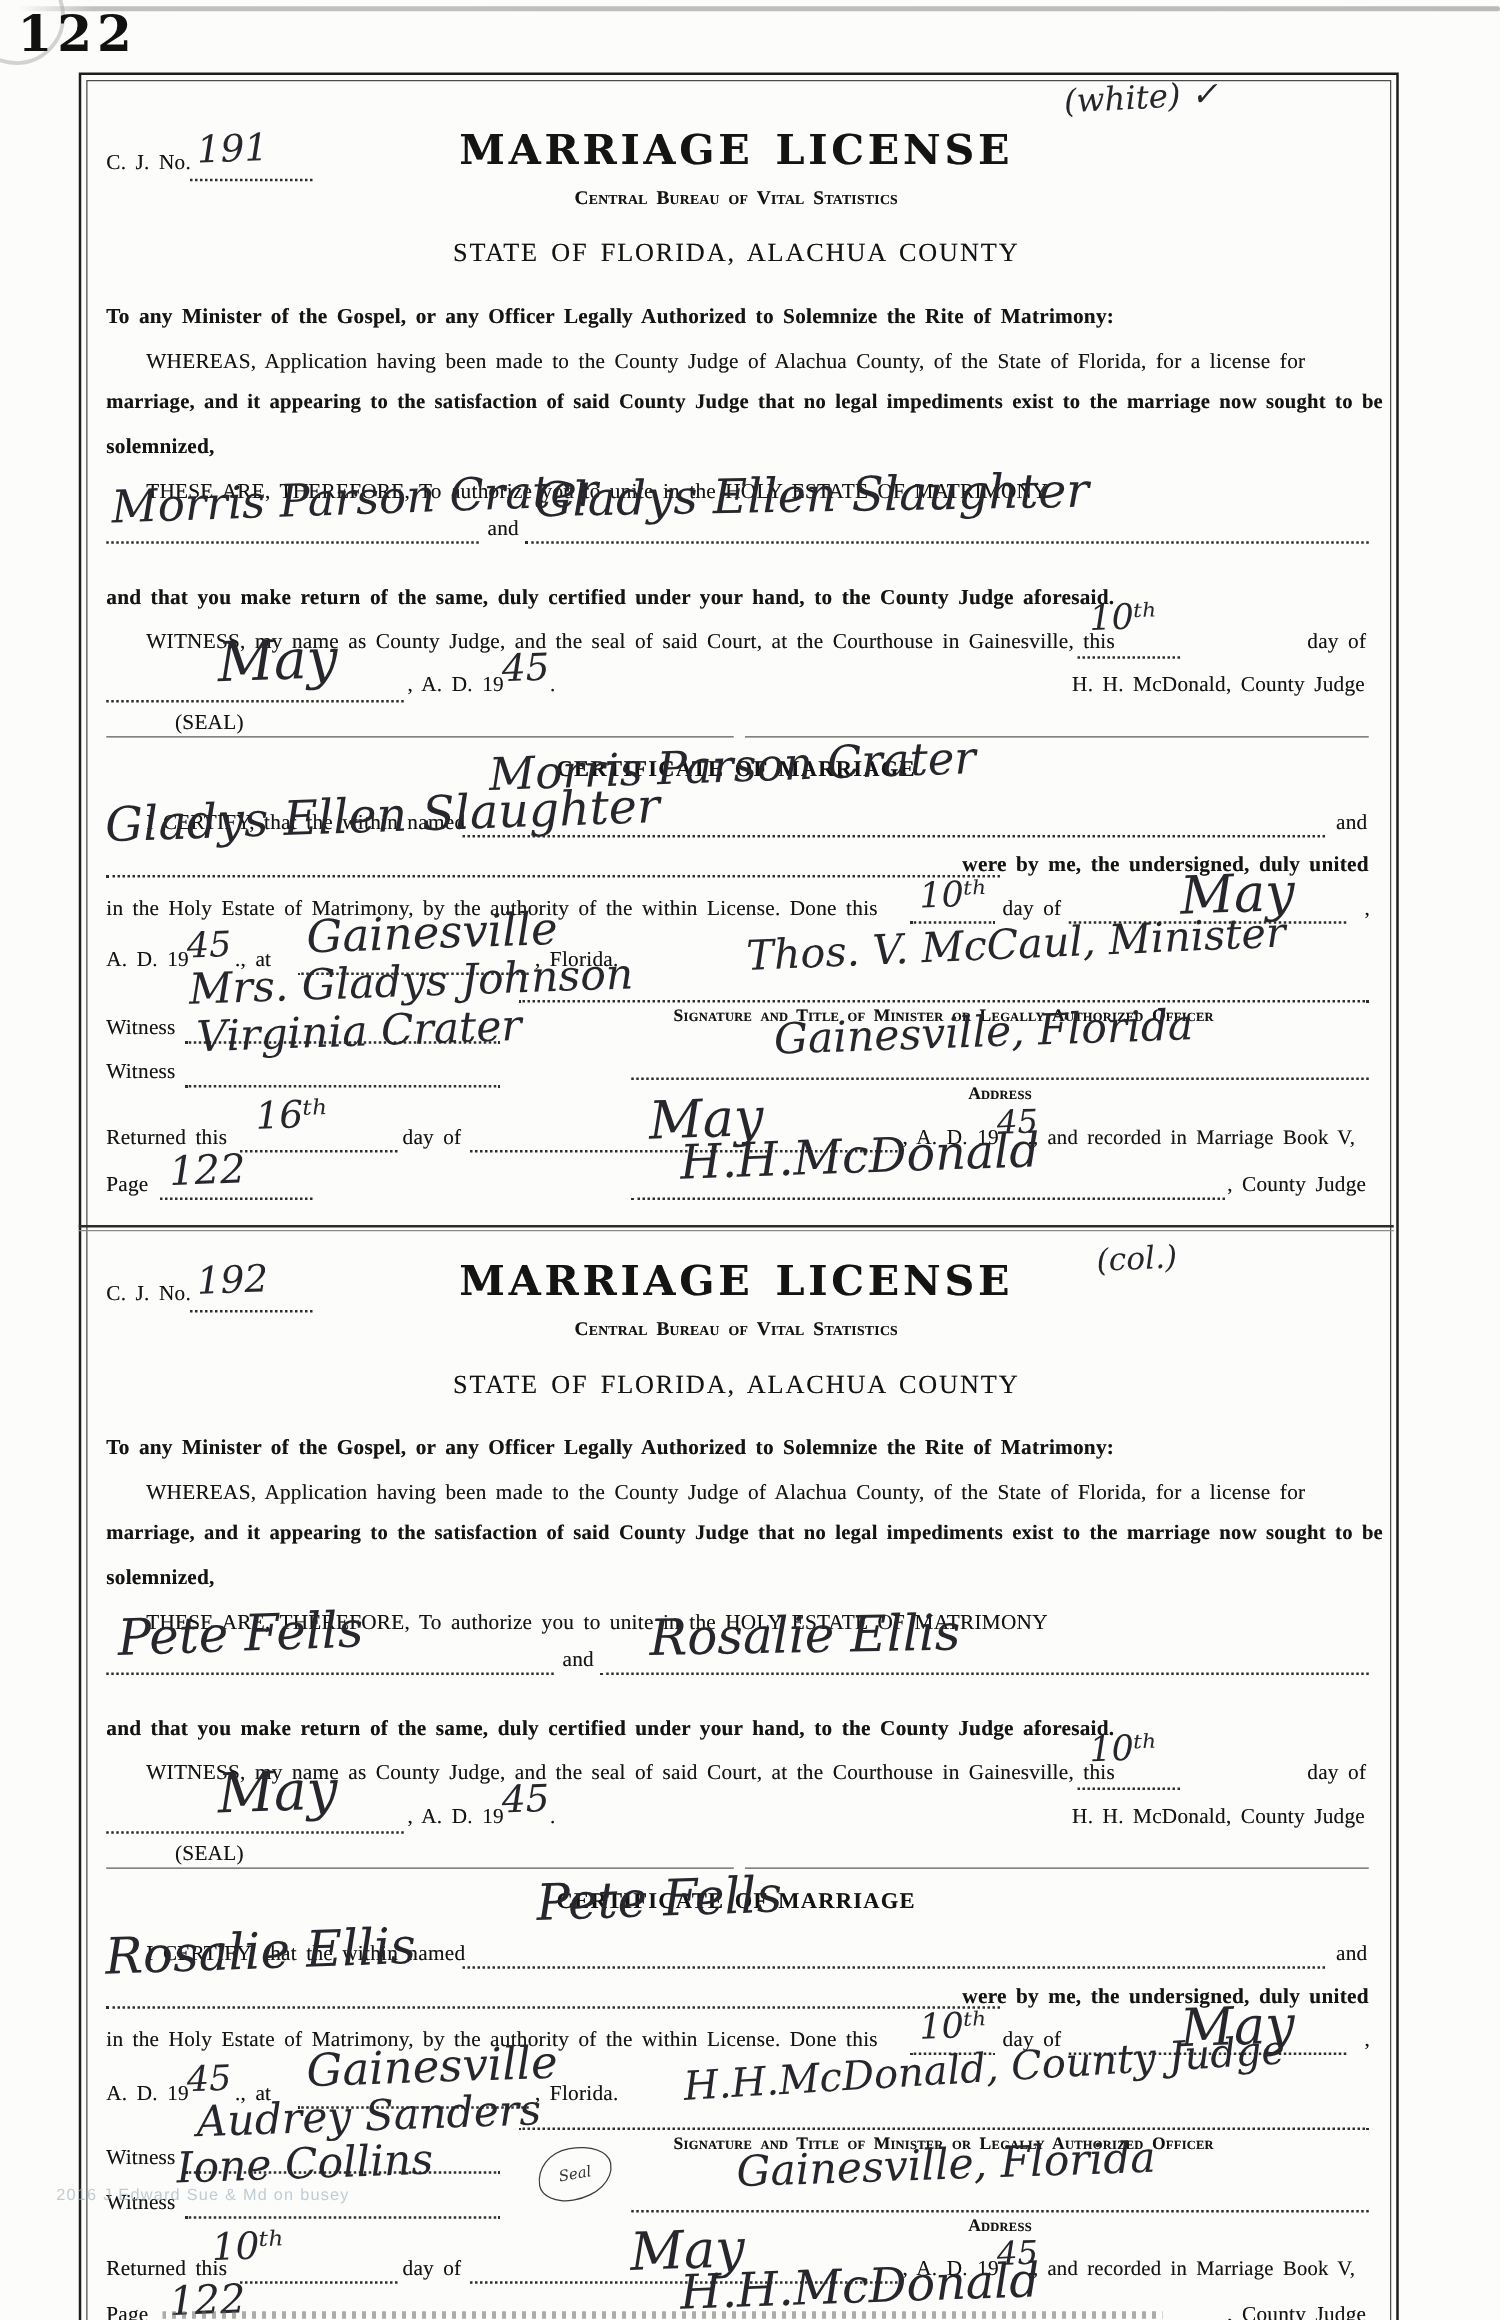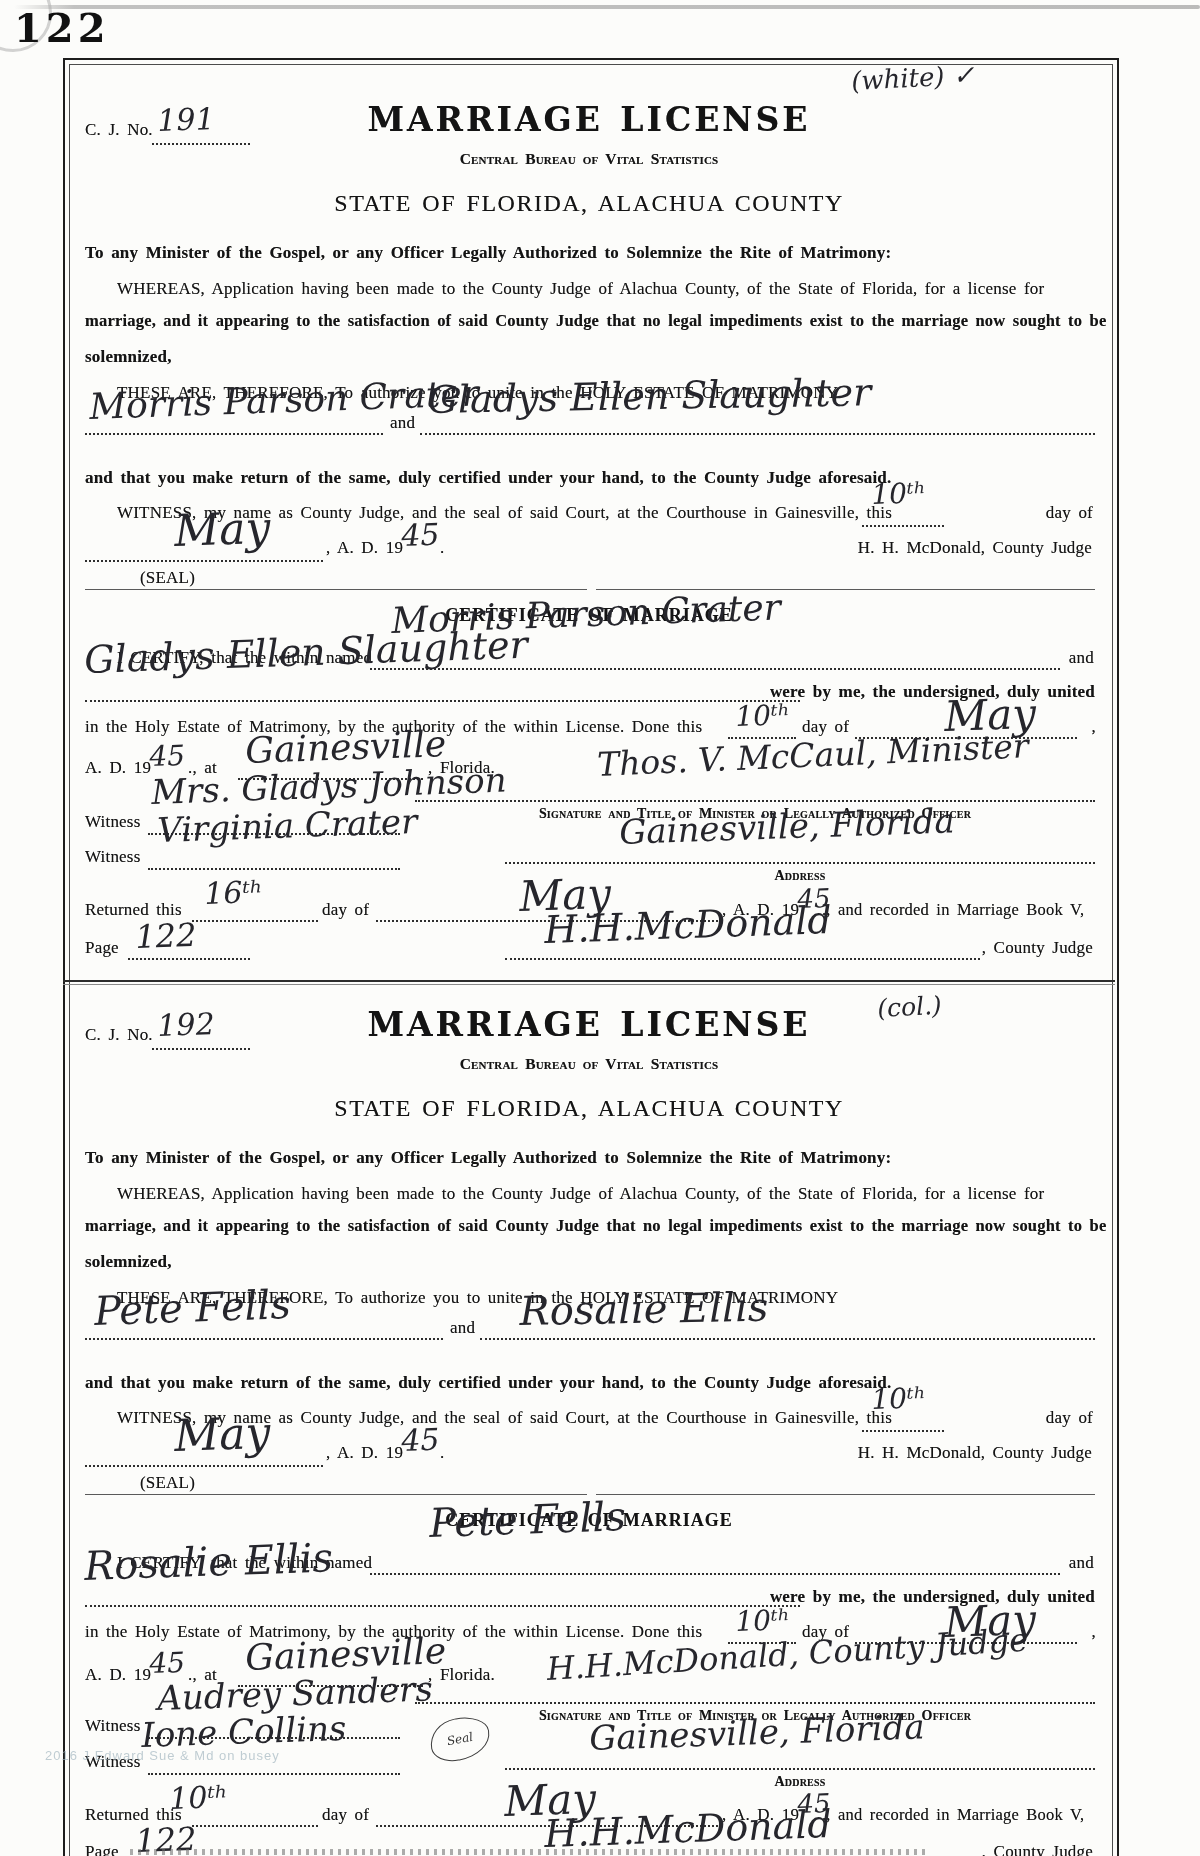--- a/index.html
+++ b/index.html
@@ -13,21 +13,21 @@
            font-size:40px;letter-spacing:4px;color:#111;}
   .border-outer{position:absolute;left:63px;top:58px;width:1052px;height:1810px;
                 border:2.5px solid #1d1d1d;}
   .border-inner{position:absolute;left:4px;top:4px;right:4px;bottom:-6px;border:1px solid #4c4c4c;}
   .pt{position:absolute;font-family:"Liberation Serif",serif;font-size:17px;color:#141414;
       white-space:nowrap;word-spacing:3px;letter-spacing:.2px;text-shadow:0 0 .4px rgba(0,0,0,.45);}
   .b{font-weight:700;}
   .ctr{left:63px;width:1052px;text-align:center;}
   .title{font-family:"DejaVu Serif",serif;font-weight:700;font-size:33px;letter-spacing:3px;}
   .sub{font-size:15.5px;font-weight:700;}
-  .st{font-size:24px;letter-spacing:1.5px;}
+  .st{font-size:21px;letter-spacing:1.5px;}
   .certtitle{font-size:18px;font-weight:700;letter-spacing:1px;}
   .sc{font-variant:small-caps;}
   .cap{font-size:14px;font-weight:700;}
   .dot{position:absolute;height:0;border-bottom:2px dotted #2e2e2e;}
   .rule{position:absolute;height:0;border-top:1.5px solid #5a5a5a;}
   .divider{position:absolute;left:63px;width:1052px;height:2px;
            border-top:2px solid #2c2c2c;border-bottom:1px solid #8a8a8a;}
   .hw{position:absolute;font-family:"DejaVu Serif",serif;font-style:italic;color:#26262c;
       white-space:nowrap;transform:rotate(-2deg);transform-origin:left bottom;}
   .sealscribble{position:absolute;border:1.6px solid #3c3c3c;

